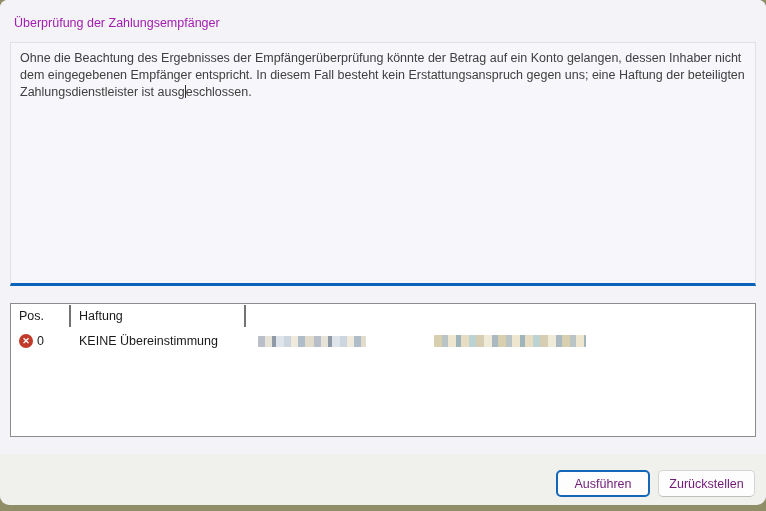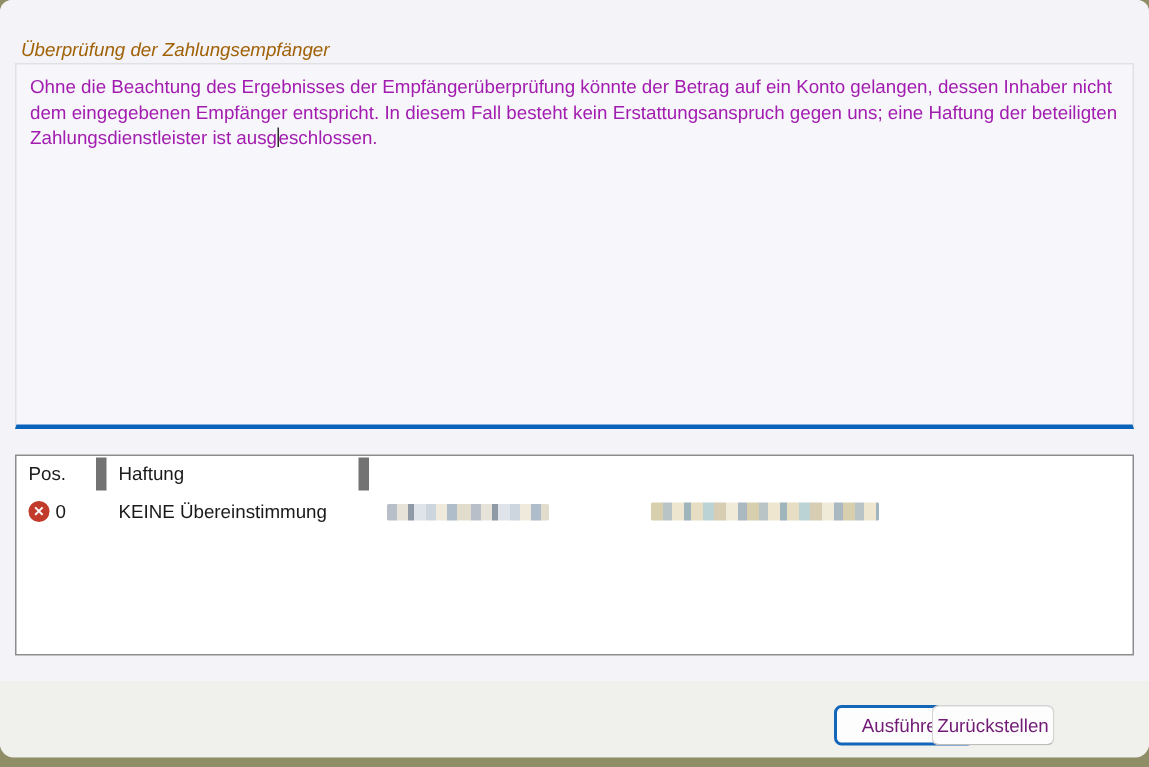--- a/index.html
+++ b/index.html
@@ -15,46 +15,46 @@
     background:#f3f3f8;
     border-radius:8px 8px 9px 9px;
     border-bottom:2px solid #75744e;
   }
   .titlebar {
     position:absolute; left:0; top:0; right:0; height:32px;
     border-radius:8px 8px 0 0;
     background:#f3f3f8;
   }
   .titlebar .title {
-    position:absolute; left:14px; top:26px;
-    font-size:12.5px; color:#a16207;font-style:italic;
+    position:absolute; left:14px; top:16px;
+    font-size:12.5px; color:#a21caf;
   }
   .notice-box {
     position:absolute; left:10px; top:42px; width:746px; height:244px;
     background:#f6f6fb;
     border:1px solid #e0e0e5;
     border-bottom:3px solid #0a63bb;
     padding:7px 9px;
-    font-size:12.5px; line-height:17px; color:#a21caf;
+    font-size:12.5px; line-height:17px; color:#404040;
     cursor:text;
   }
   .caret {
     display:inline-block; width:1px; height:13px;
     background:#2b2b2b; vertical-align:-2px;
   }
   .table {
     position:absolute; left:10px; top:303px; width:746px; height:134px;
     background:#ffffff;
     border:1px solid #8c8c8c;
     font-size:12.5px; color:#1a1a1a;
   }
   .thead { display:flex; height:24px; align-items:center; }
   .th {
     height:22px; line-height:22px; padding-left:8px;
-    border-right:7px solid #737373;
+    border-right:2px solid #737373;
     white-space:nowrap; overflow:hidden;
   }
   .th.c-pos  { width:60px; }
   .th.c-hin  { width:175px; }
   .th.c-name { width:180px; padding-left:12px; }
   .th.c-iban { width:177px; padding-left:8px; }
   .th.c-fill { flex:1; border-right:none; }
   .trow { display:flex; height:22px; align-items:center; margin-top:2px; }
   .td { padding-left:8px; display:flex; align-items:center; white-space:nowrap; }
   .td.c-pos  { width:60px; }
@@ -92,21 +92,21 @@
     background:#fdfdfe; color:#701a75;
     font-family:"Liberation Sans", sans-serif;
     font-size:12.5px; text-align:center;
     border-radius:5px; cursor:pointer;
   }
   .btn.primary {
     left:556px; width:94px;
     border:2px solid #1466b8;
   }
   .btn.secondary {
-    left:621px; width:82px;
+    left:658px; width:97px;
     border:1px solid #d4d4d4;
     border-bottom-color:#bdbdbd;
   }
 </style>
 </head>
 <body>
 
 <div class="dialog">
 
   <div class="titlebar">

